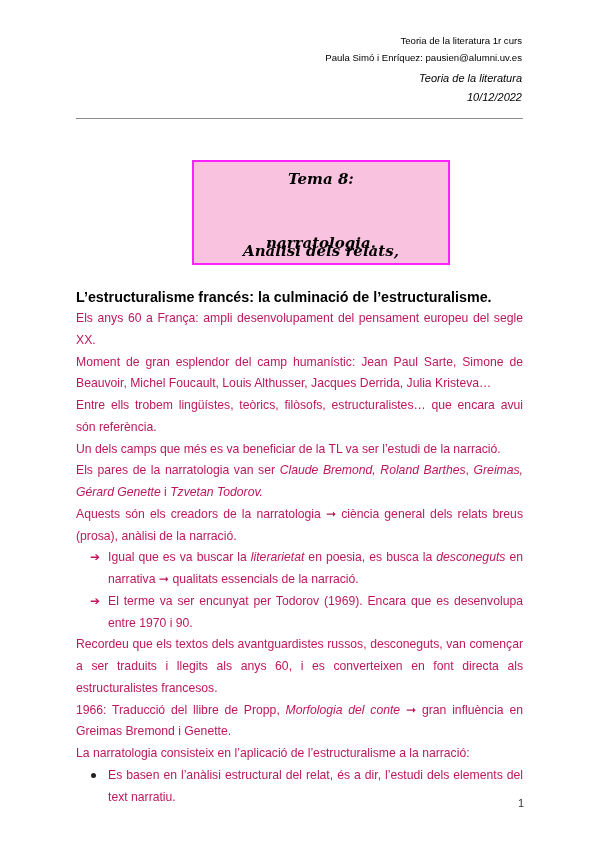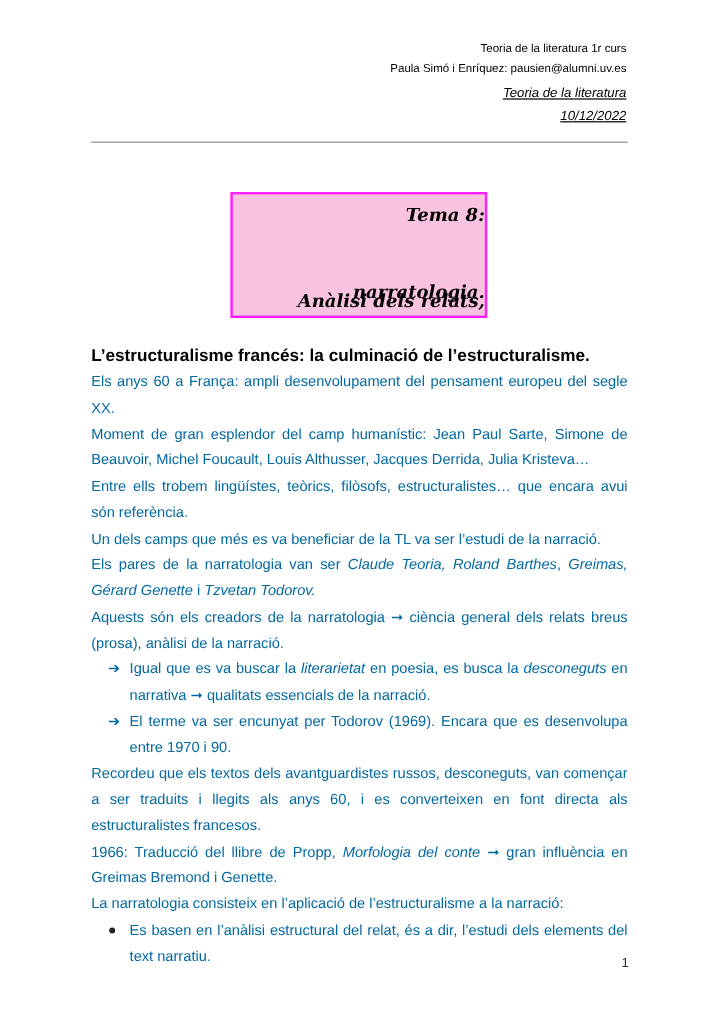--- a/index.html
+++ b/index.html
@@ -1,32 +1,32 @@
 <!DOCTYPE html>
 <html><head>
 <meta charset="utf-8">
 <style>
   html, body { margin: 0; padding: 0; background: #ffffff; }
   body { width: 600px; height: 848px; position: relative; overflow: hidden;
          font-family: "Liberation Sans", sans-serif; color: #000; }
   .hdr { position: absolute; right: 78px; text-align: right; white-space: nowrap; }
   .hdr-small { font-size: 9.6px; text-align: right; }
-  .hdr-ital { font-size: 11px; font-style: italic; text-decoration: underline; }
+  .hdr-ital { font-size: 11px; font-style: italic; }
   #h1 { top: 35px; } #h2 { top: 52px; } #h3 { top: 72px; } #h4 { top: 91px; }
   .rule { position: absolute; left: 76px; top: 118px; width: 447px; height: 0;
           border-top: 1.5px solid #8c8c8c; }
   .title-box { position: absolute; left: 192px; top: 160px; width: 210px; height: 101px;
                background: #f9c3df; border: 2.5px solid #ff20ff; box-sizing: content-box;
-               text-align: right; font-family: "DejaVu Serif", serif; font-style: italic;
-               font-weight: bold; font-size: 15px; }
+               text-align: center; font-family: "DejaVu Serif", serif; font-style: italic;
+               font-weight: bold; font-size: 15px; padding-left: 44px; }
   .title-box div { position: absolute; left: 0; right: 0; }
   #t1 { top: 8px; } #t2 { top: 40px; margin-top: 40px; } #t3 { top: 72px; }
   .content { position: absolute; left: 76px; top: 286px; width: 447px; }
   .heading { font-size: 14.3px; font-weight: bold; line-height: 22px; margin: 0; white-space: nowrap; }
-  .p { font-size: 12.2px; line-height: 21.75px; text-align: justify; margin: 0; color: #0369a1; }
+  .p { font-size: 12.2px; line-height: 21.75px; text-align: justify; margin: 0; color: #be185d; }
   .p .i { font-style: italic; }
   .p .b { font-weight: normal; }
   .li { position: relative; padding-left: 32px; }
   .marker { position: absolute; left: 14px; top: 0; font-size: 12px; }
   .dot { position: absolute; left: 15px; top: 8px; width: 5px; height: 5px; border-radius: 50%; background: #222; }
   .pagenum { position: absolute; left: 518px; top: 797px; font-size: 11px; color: #333; }
 </style>
 </head>
 <body>
 
@@ -42,21 +42,21 @@
   <div id="t2">Anàlisi dels relats,</div>
   <div id="t3">narratologia.</div>
 </div>
 
 <div class="content">
   <p class="heading">L’estructuralisme francés: la culminació de l’estructuralisme.</p>
   <p class="p">Els anys 60 a França: ampli desenvolupament del pensament europeu del segle XX.</p>
   <p class="p">Moment de gran esplendor del camp humanístic: Jean Paul Sarte, Simone de Beauvoir, Michel Foucault, Louis Althusser, Jacques Derrida, Julia Kristeva…</p>
   <p class="p">Entre ells trobem lingüístes, teòrics, filòsofs, estructuralistes… que encara avui són referència.</p>
   <p class="p">Un dels camps que més es va beneficiar de la TL va ser l’estudi de la narració.</p>
-  <p class="p"><span>Els pares de la narratologia van ser </span><span class="i">Claude Teoria, Roland Barthes</span><span>, </span><span class="i">Greimas,</span><span> </span><span class="b i">Gérard Genette</span><span> i </span><span class="i">Tzvetan Todorov.</span></p>
+  <p class="p"><span>Els pares de la narratologia van ser </span><span class="i">Claude Bremond, Roland Barthes</span><span>, </span><span class="i">Greimas,</span><span> </span><span class="b i">Gérard Genette</span><span> i </span><span class="i">Tzvetan Todorov.</span></p>
   <p class="p">Aquests són els creadors de la narratologia ➞ ciència general dels relats breus (prosa), anàlisi de la narració.</p>
   <div class="p li">
     <span class="marker">➔</span>
     <span>Igual que es va buscar la </span><span class="i">literarietat</span><span> en poesia, es busca la  </span><span class="i">desconeguts</span><span> en narrativa ➞ qualitats essencials de la narració.</span>
   </div>
   <div class="p li">
     <span class="marker">➔</span>
     <span>El terme va ser encunyat per Todorov (1969). Encara que es desenvolupa entre  1970 i 90.</span>
   </div>
   <p class="p">Recordeu que els textos dels avantguardistes russos, desconeguts, van començar a ser traduits i llegits als anys 60, i es converteixen en font directa als estructuralistes francesos.</p>

